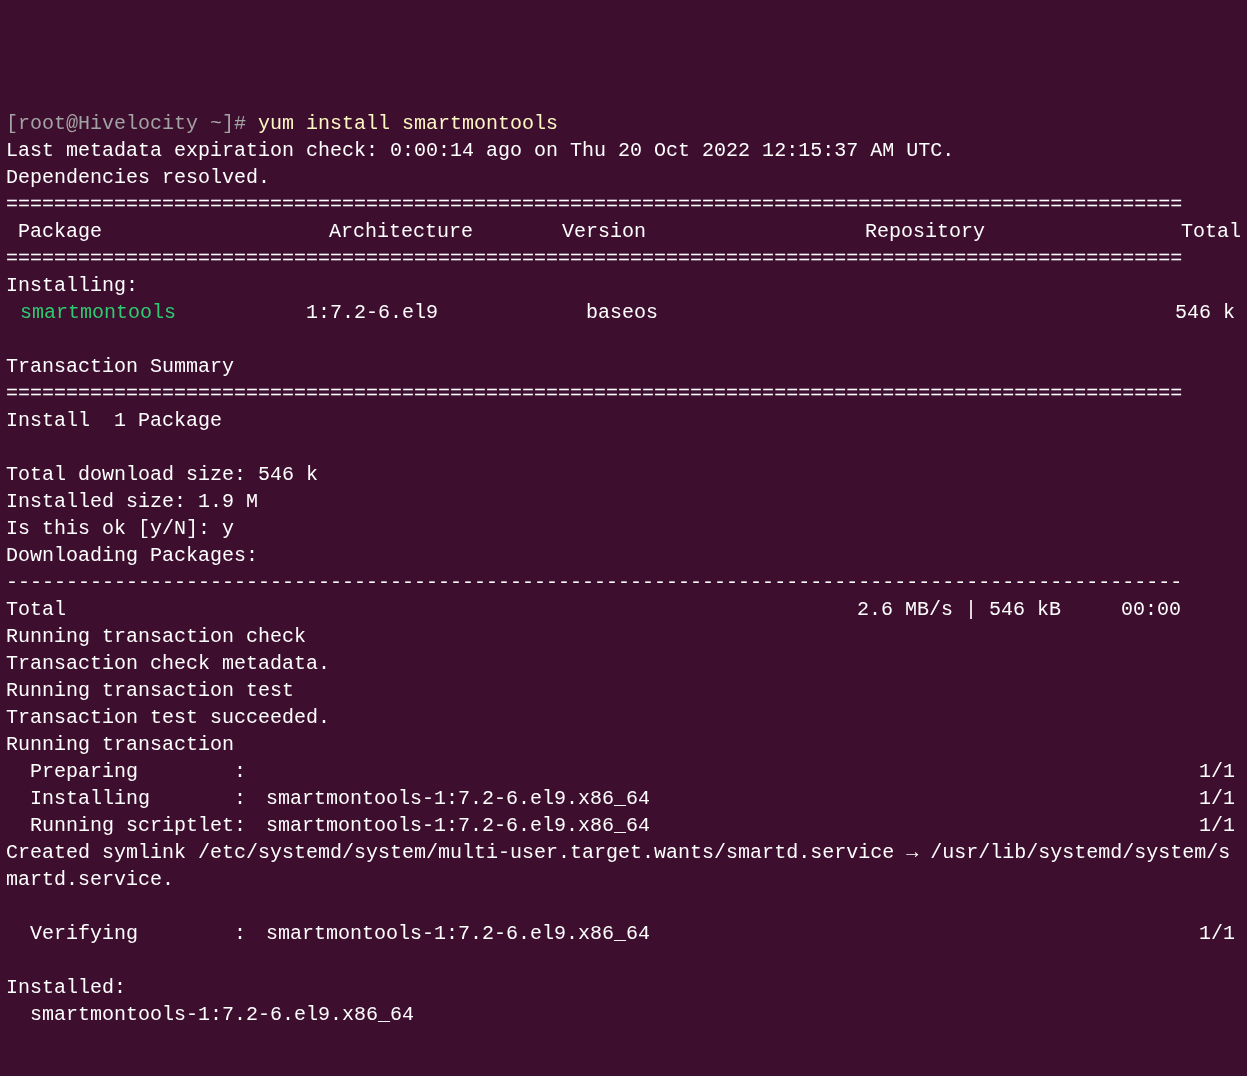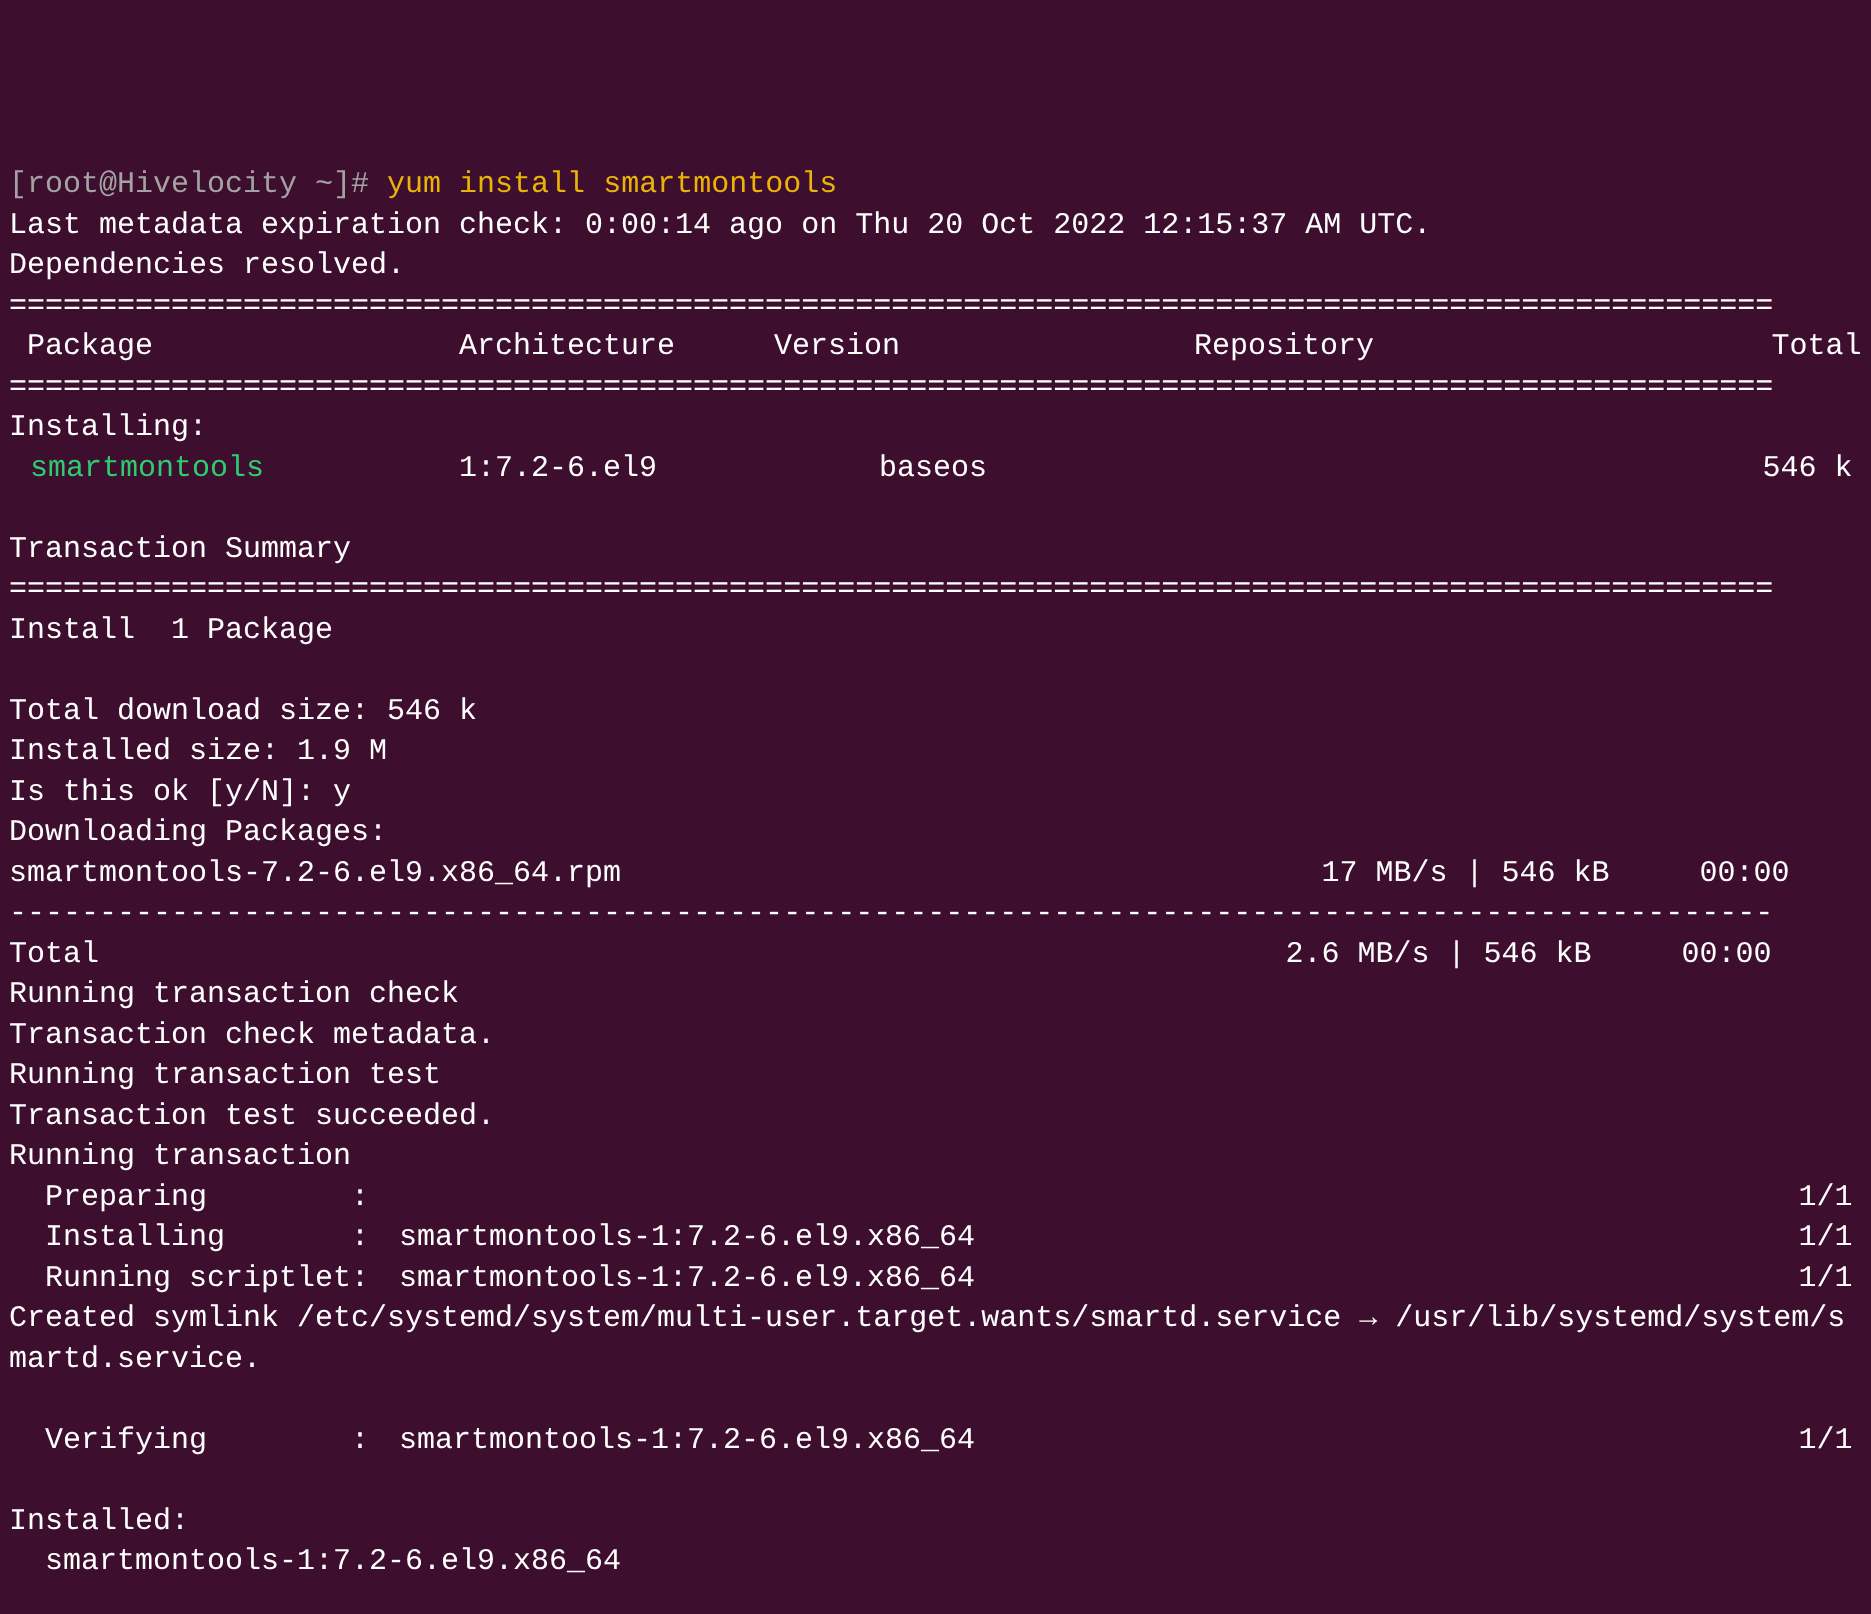--- a/index.html
+++ b/index.html
@@ -14,35 +14,36 @@
       font-size: 20px;
       line-height: 1.35;
       padding: 2px 6px;
       white-space: pre;
       overflow-x: hidden;
     }
     .prompt-user {
       color: #a3a3a3;
     }
     .command {
-      color: #eab308;
+      color: #fef9c3;
     }
     .package-name {
       color: #2ecc71;
     }
     .divider {
       color: #ffffff;
       letter-spacing: 0;
     }
     .dash-divider {
       color: #ffffff;
       letter-spacing: 0;
     }
     .header-row {
       display: flex;
+      gap: 23px;
     }
     .col-package { width: 300px; }
     .col-arch { width: 210px; }
     .col-version { width: 280px; }
     .col-repo { width: 210px; }
     .col-size { flex: 1; text-align: right; }
     .install-row {
       display: flex;
       justify-content: space-between;
     }
@@ -77,21 +78,21 @@
 <span>Installing:</span>
 <div class="install-row"><span class="install-package package-name">smartmontools</span><span class="install-version">1:7.2-6.el9</span><span class="install-repo">baseos</span><span class="install-size">546 k</span></div>
 <span>Transaction Summary</span>
 <span class="divider">==================================================================================================</span>
 <span>Install  1 Package</span>
 
 <span>Total download size: 546 k</span>
 <span>Installed size: 1.9 M</span>
 <span>Is this ok [y/N]: y</span>
 <span>Downloading Packages:</span>
-<div class="download-row"><span class="download-file">smartmontools-7.2-6.el9.x86_64.rpm</span><span class="download-stats"> 17 MB/s | 546 kB     00:00    </span></div><span class="dash-divider">--------------------------------------------------------------------------------------------------</span>
+<span class="dash-divider">--------------------------------------------------------------------------------------------------</span>
 <div class="download-row"><span class="download-file">Total</span><span class="download-stats">2.6 MB/s | 546 kB     00:00     </span></div><span>Running transaction check</span>
 <span>Transaction check metadata.</span>
 <span>Running transaction test</span>
 <span>Transaction test succeeded.</span>
 <span>Running transaction</span>
 <div class="step-row"><span class="step-label">Preparing        :</span><span class="step-pkg"></span><span class="step-count">1/1</span></div><div class="step-row"><span class="step-label">Installing       :</span><span class="step-pkg">smartmontools-1:7.2-6.el9.x86_64</span><span class="step-count">1/1</span></div><div class="step-row"><span class="step-label">Running scriptlet:</span><span class="step-pkg">smartmontools-1:7.2-6.el9.x86_64</span><span class="step-count">1/1</span></div><div style="white-space: pre-wrap; word-break: break-all;">Created symlink /etc/systemd/system/multi-user.target.wants/smartd.service → /usr/lib/systemd/system/smartd.service.</div>
 <div class="step-row"><span class="step-label">Verifying        :</span><span class="step-pkg">smartmontools-1:7.2-6.el9.x86_64</span><span class="step-count">1/1</span></div>
 <span>Installed:</span>
 <span>  smartmontools-1:7.2-6.el9.x86_64</span>
 

